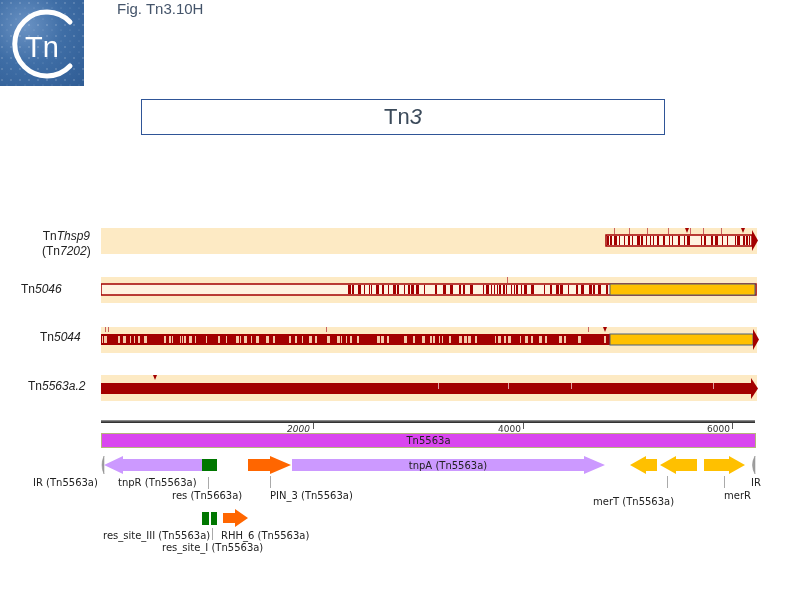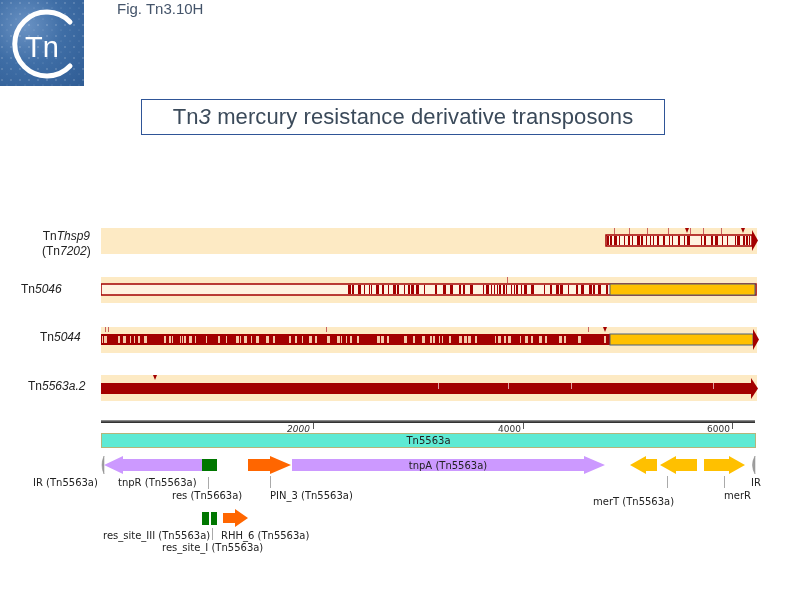--- a/index.html
+++ b/index.html
@@ -22,21 +22,21 @@
   .track-label i { font-style: italic; }
 
   .track-bg { position: absolute; left: 101px; width: 656px; height: 26px; background: #fdeac4; }
   .track-svg { position: absolute; left: 101px; }
 
   .ruler-line { position: absolute; left: 101px; top: 420px; width: 654px; height: 3px; background: #555;
     border-top: 1px solid #888; border-bottom:1px solid #333; }
   .tick-label { position: absolute; top: 424px; font-size: 9px; font-family: "DejaVu Sans", sans-serif; color:#333; }
   .tick-mark { position: absolute; top: 423px; width: 1px; height: 6px; background: #555; }
 
-  .ref-bar { position: absolute; left: 101px; top: 433px; width: 655px; height: 15px; background: #5eead4;
+  .ref-bar { position: absolute; left: 101px; top: 433px; width: 655px; height: 15px; background: #d946ef;
     border: 1px solid #b5b57a; font-family: "DejaVu Sans", sans-serif; font-size: 10px; color:#222;
     text-align:center; line-height: 13px; }
 
   .feat-svg { position: absolute; left: 0; top: 448px; }
   .flabel { position: absolute; font-family: "DejaVu Sans", sans-serif; font-size: 10px; color: #222; white-space: nowrap; text-align: center; }
   .leader { position: absolute; width: 1px; background: #aaa; }
 </style>
 </head>
 <body>
 
@@ -52,21 +52,20 @@
     <path d="M70 22 A 32 32 0 1 0 70 66" fill="none" stroke="#ffffff" stroke-width="5" stroke-linecap="round"></path>
     <text x="42" y="57" text-anchor="middle" font-family="Liberation Sans, sans-serif" font-size="29" fill="#ffffff">Tn</text>
   </svg>
 </div>
 
 <div class="fig-label">Fig. Tn3.10H</div>
 
 <div class="title-box">
   <span>Tn</span>
     <i>3</i>
-    <span style="white-space:pre"> mercury resistance derivative transposons</span>
 </div>
 
 <div class="track-label" style="left:42px; top:229px;text-align:center;">
   <span>Tn</span><i>Thsp9</i><br>
   <span>(Tn</span><i>7202</i><span>)</span>
 </div>
 <div class="track-label" style="left:21px; top:282px;">
   <span>Tn</span><i>5046</i>
 </div>
 <div class="track-label" style="left:40px; top:330px;">

